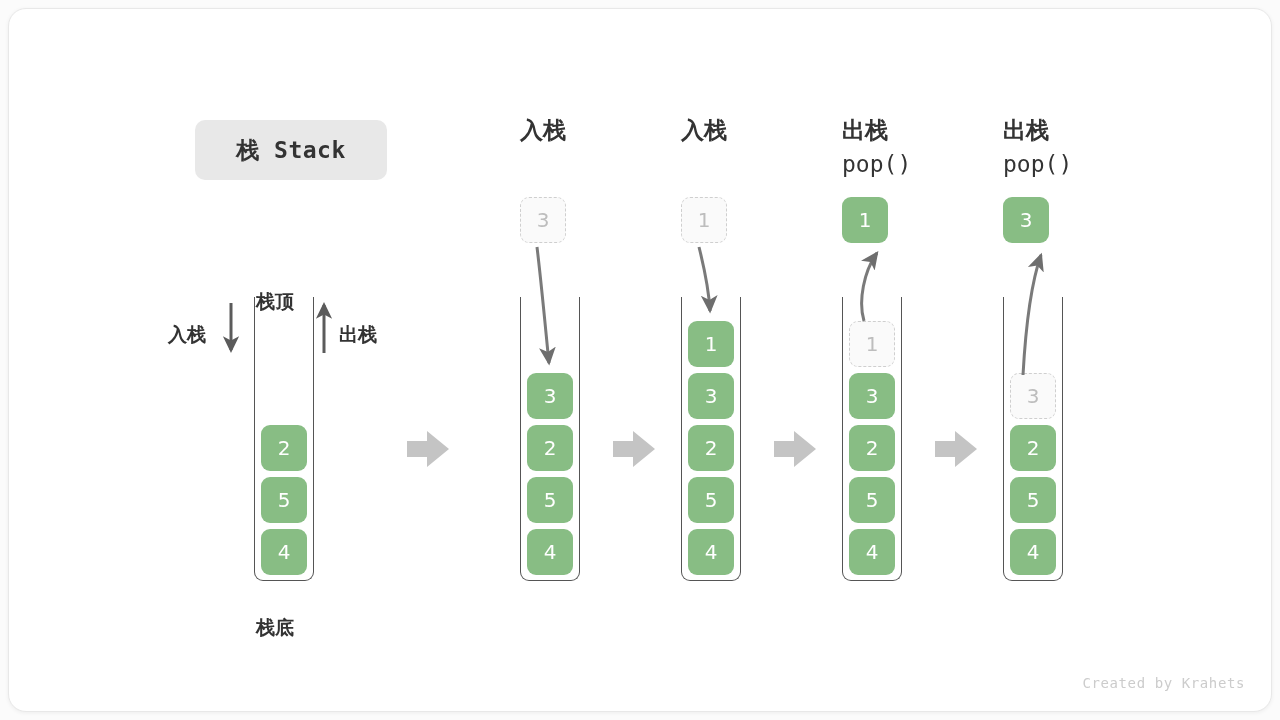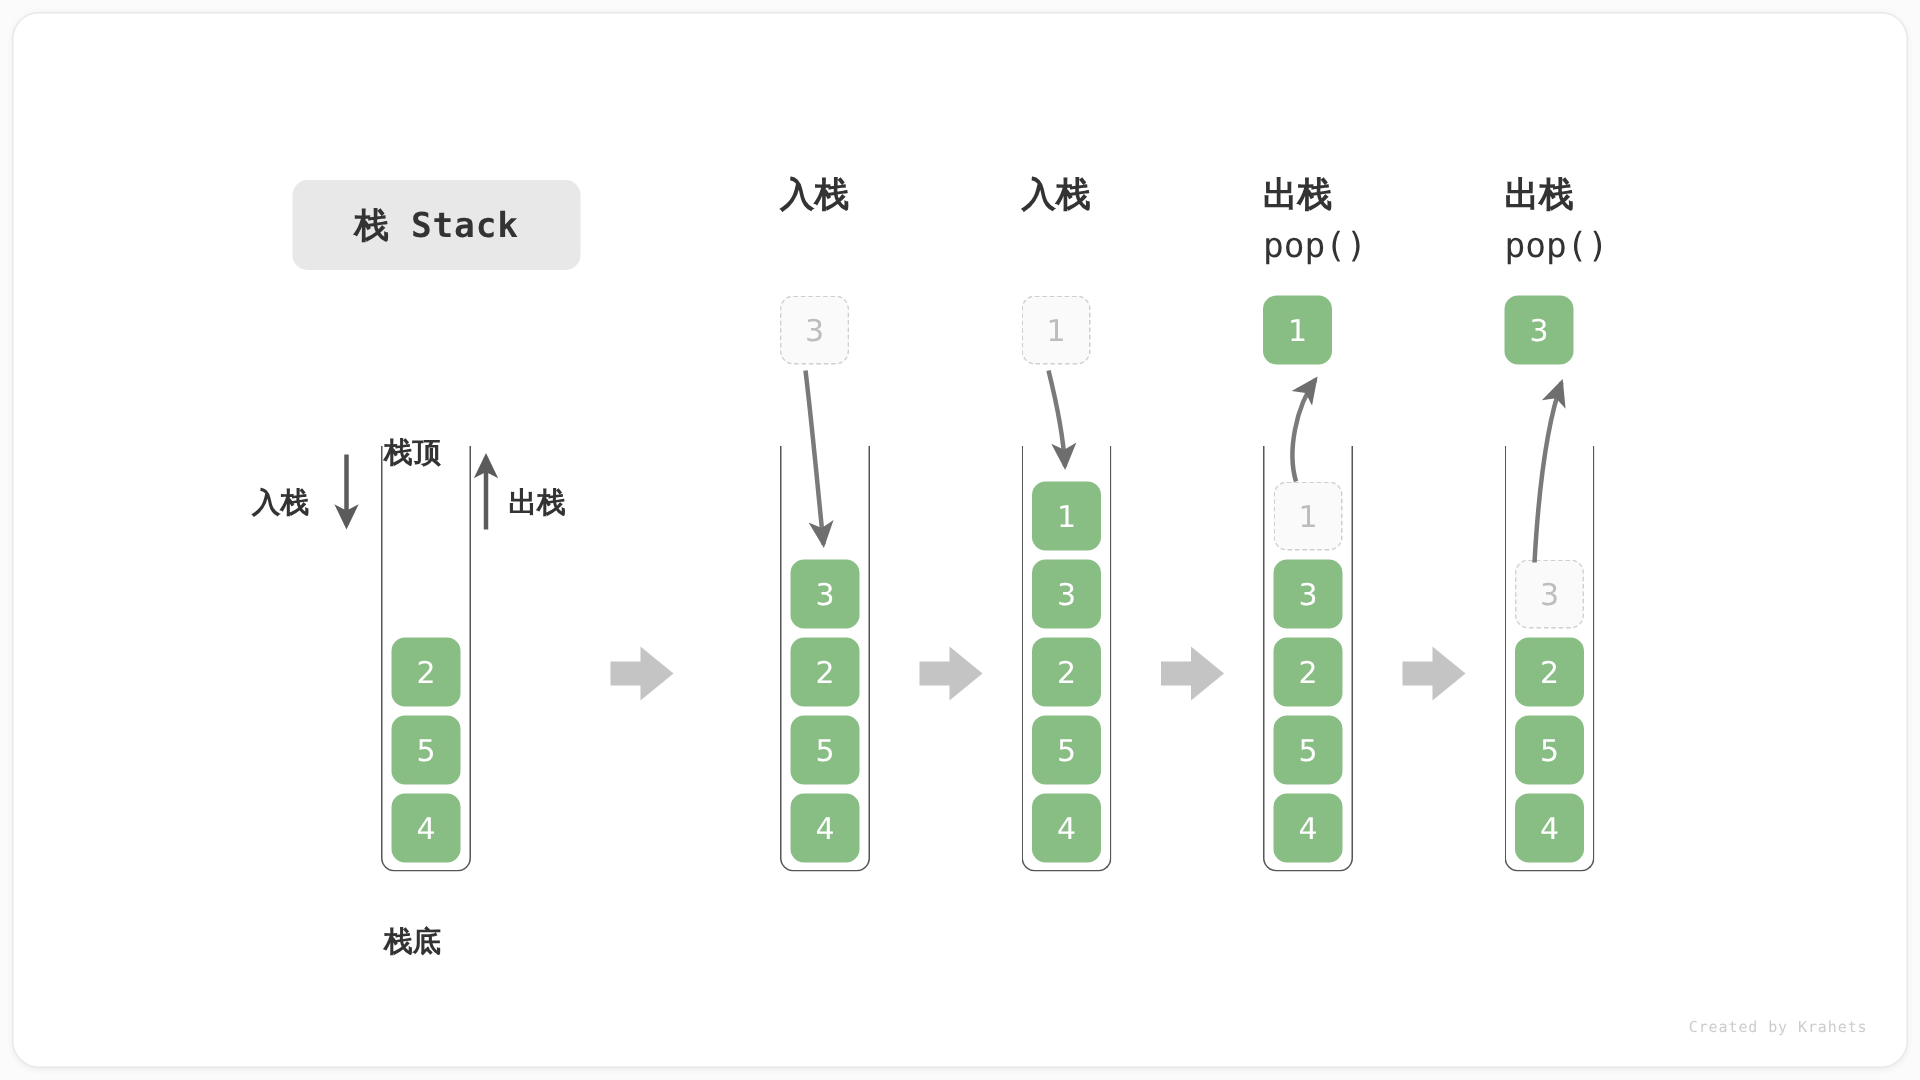--- a/index.html
+++ b/index.html
@@ -130,21 +130,21 @@
     height: 704px;
     pointer-events: none;
   }
 
   
   .credit {
     position: absolute;
     right: 26px;
     bottom: 20px;
     font-family: "DejaVu Sans Mono", "Liberation Mono", monospace;
-    font-size: 10px;
+    font-size: 14px;
     color: #cccccc;
     letter-spacing: 0.6px;
     white-space: nowrap;
   }
 </style>
 </head>
 <body>
 
 <div id="canvas">
   <div class="card">

